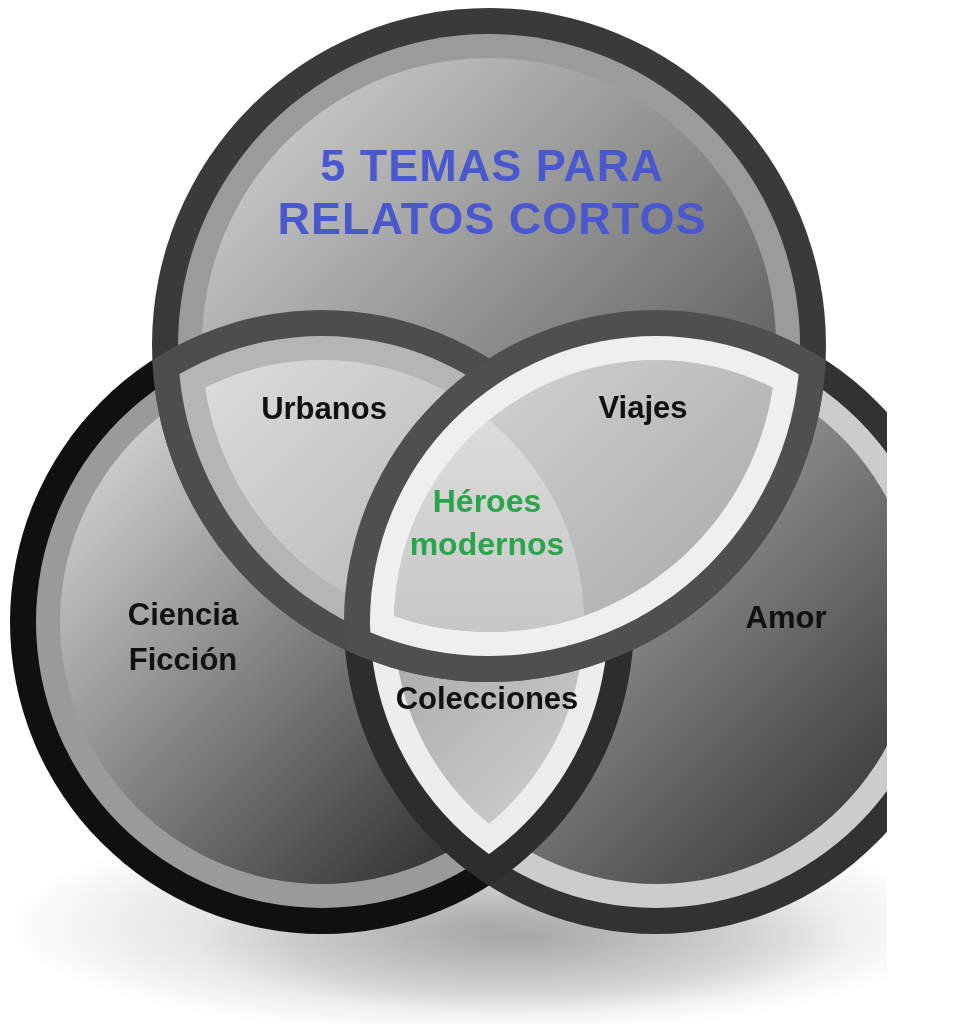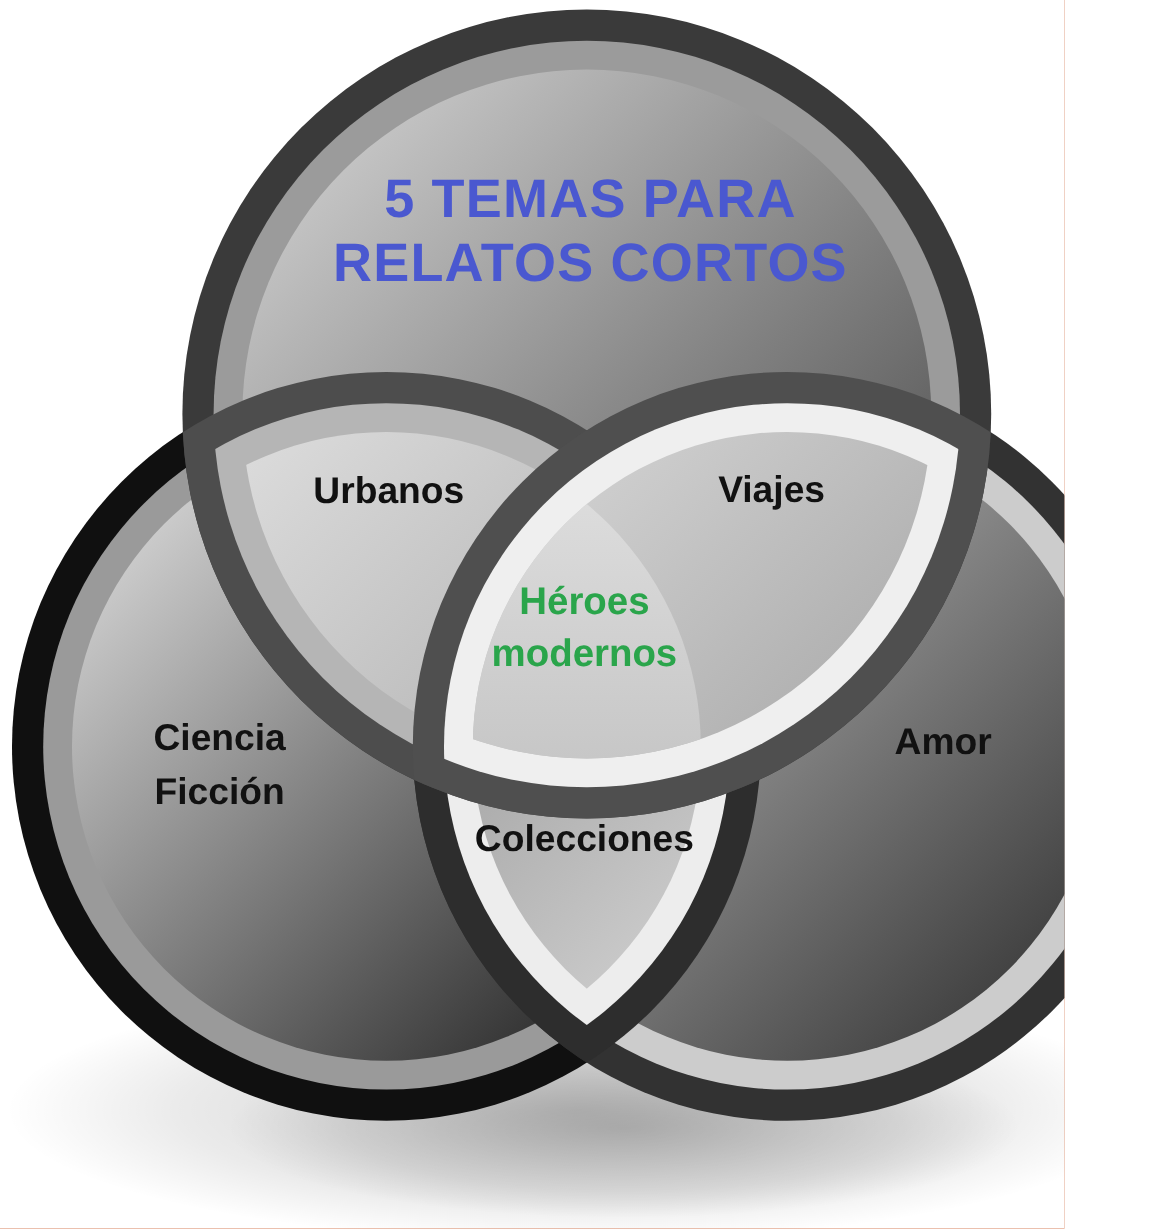--- a/index.html
+++ b/index.html
@@ -1,16 +1,16 @@
 <!DOCTYPE html>
 <html><head>
 <meta charset="utf-8">
 <style>
   html,body{margin:0;padding:0;background:#fff;}
-  .stage{width:887px;height:1024px;position:relative;overflow:hidden;background:#c2410c;}
+  .stage{width:887px;height:1024px;position:relative;overflow:hidden;background:#bef264;}
   svg{display:block;}
   text{font-family:"Liberation Sans","DejaVu Sans",sans-serif;font-weight:bold;}
   .title-text{font-size:45px;letter-spacing:1px;}
   .label-text{font-size:31px;}
   .center-text{font-size:32px;}
 </style>
 </head>
 <body>
 
 <div class="stage">

